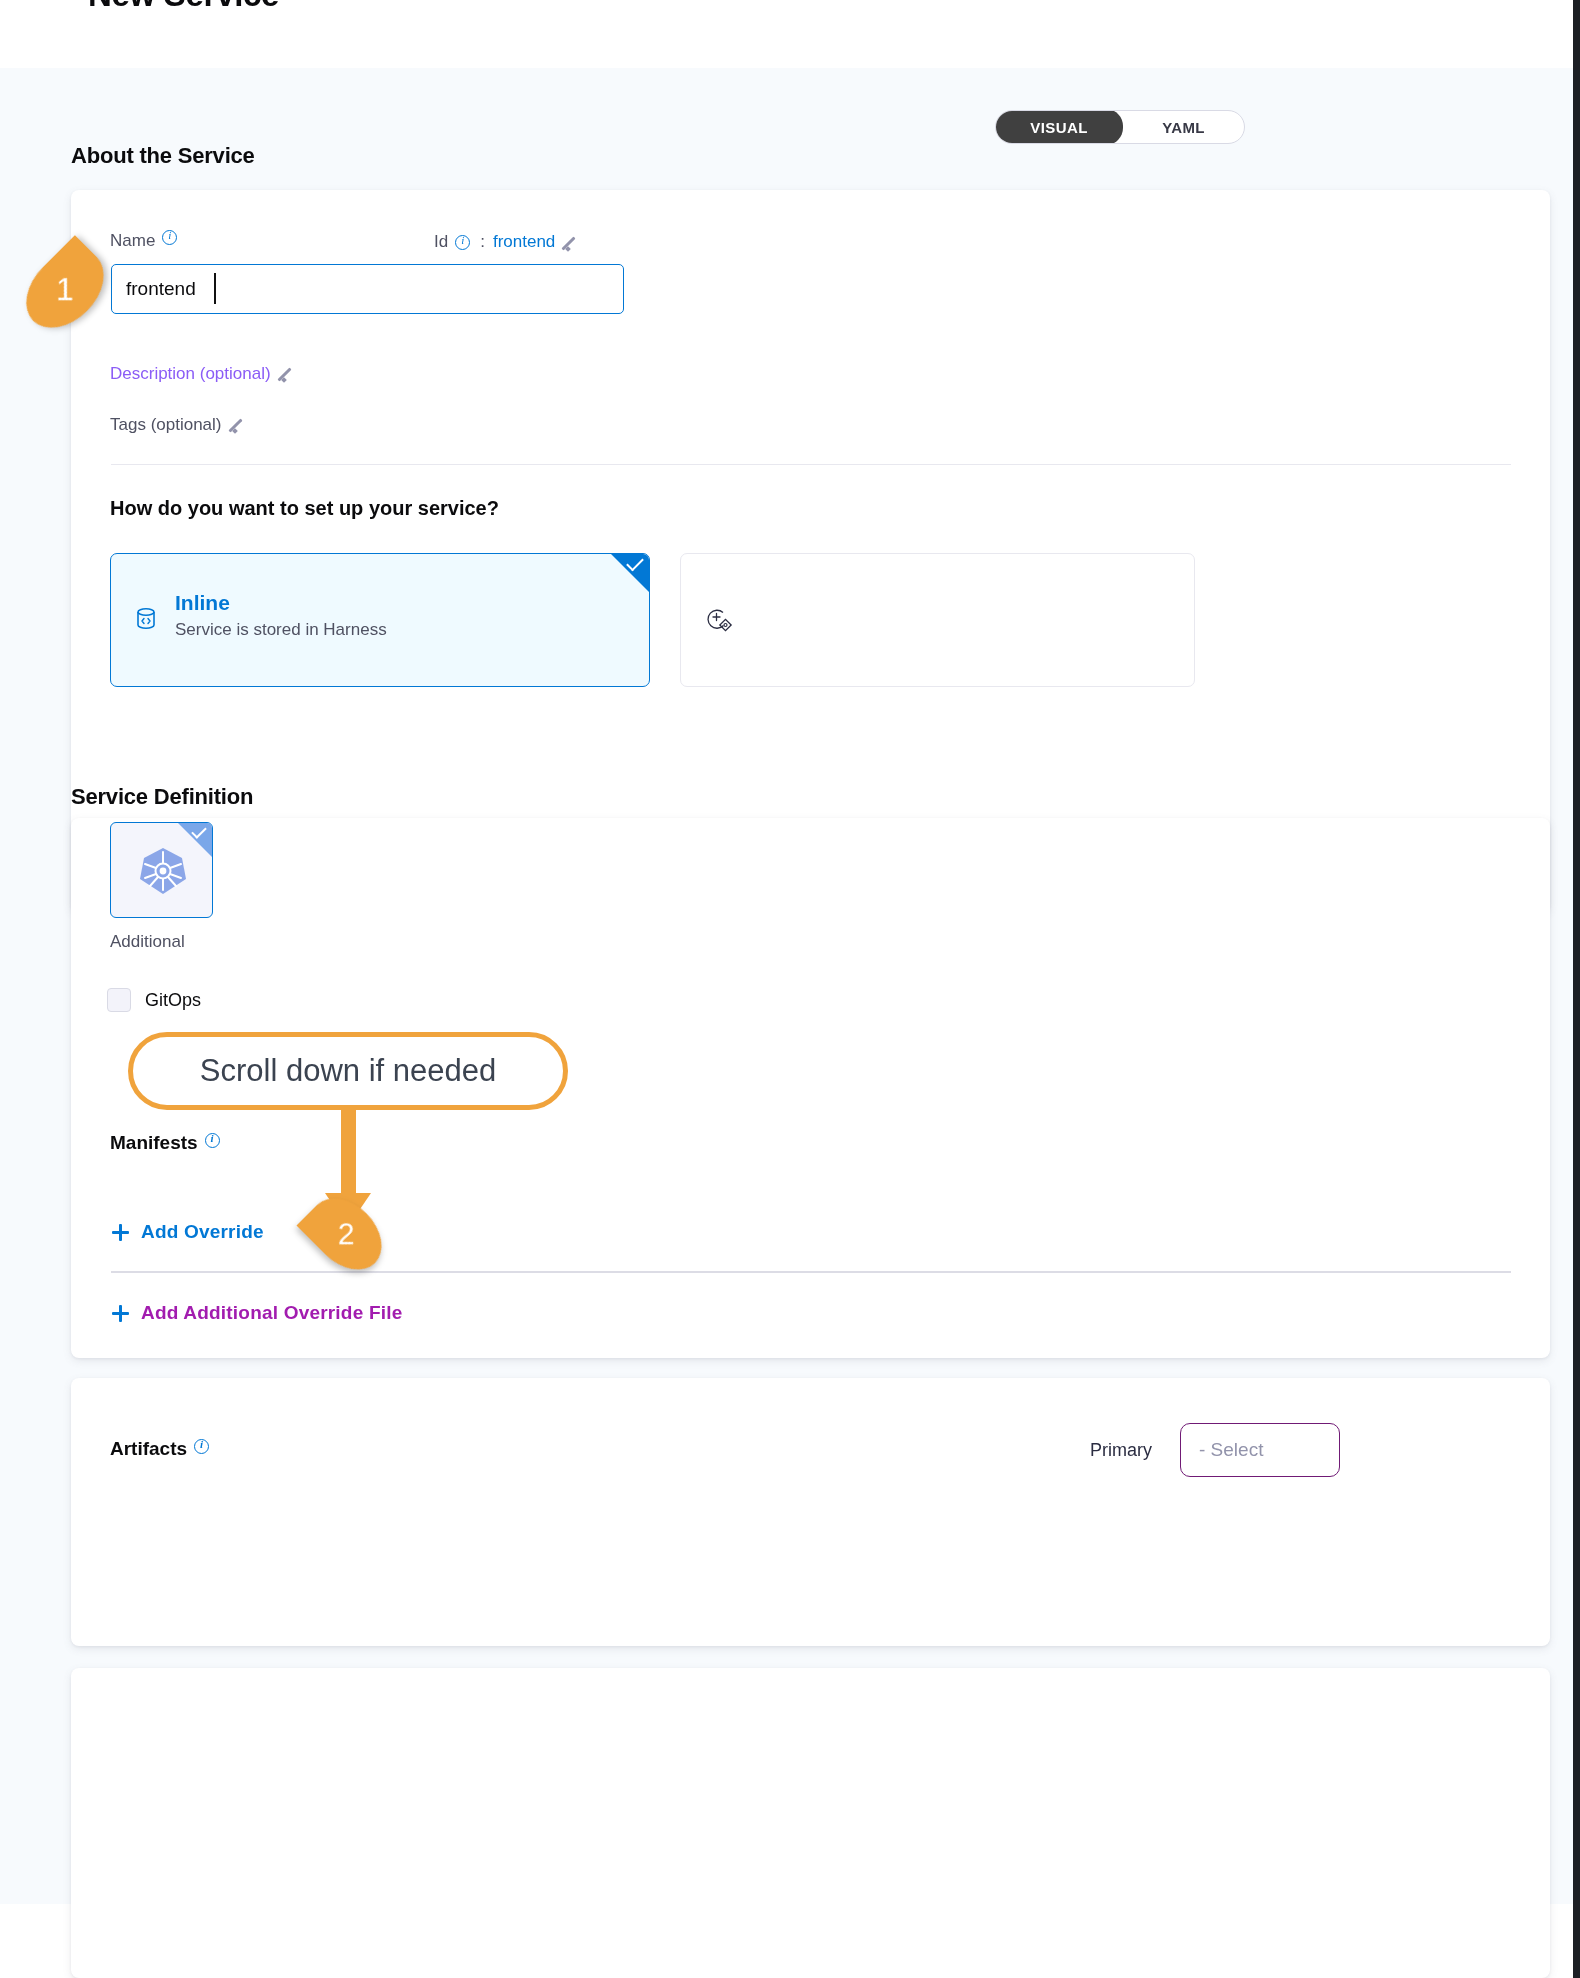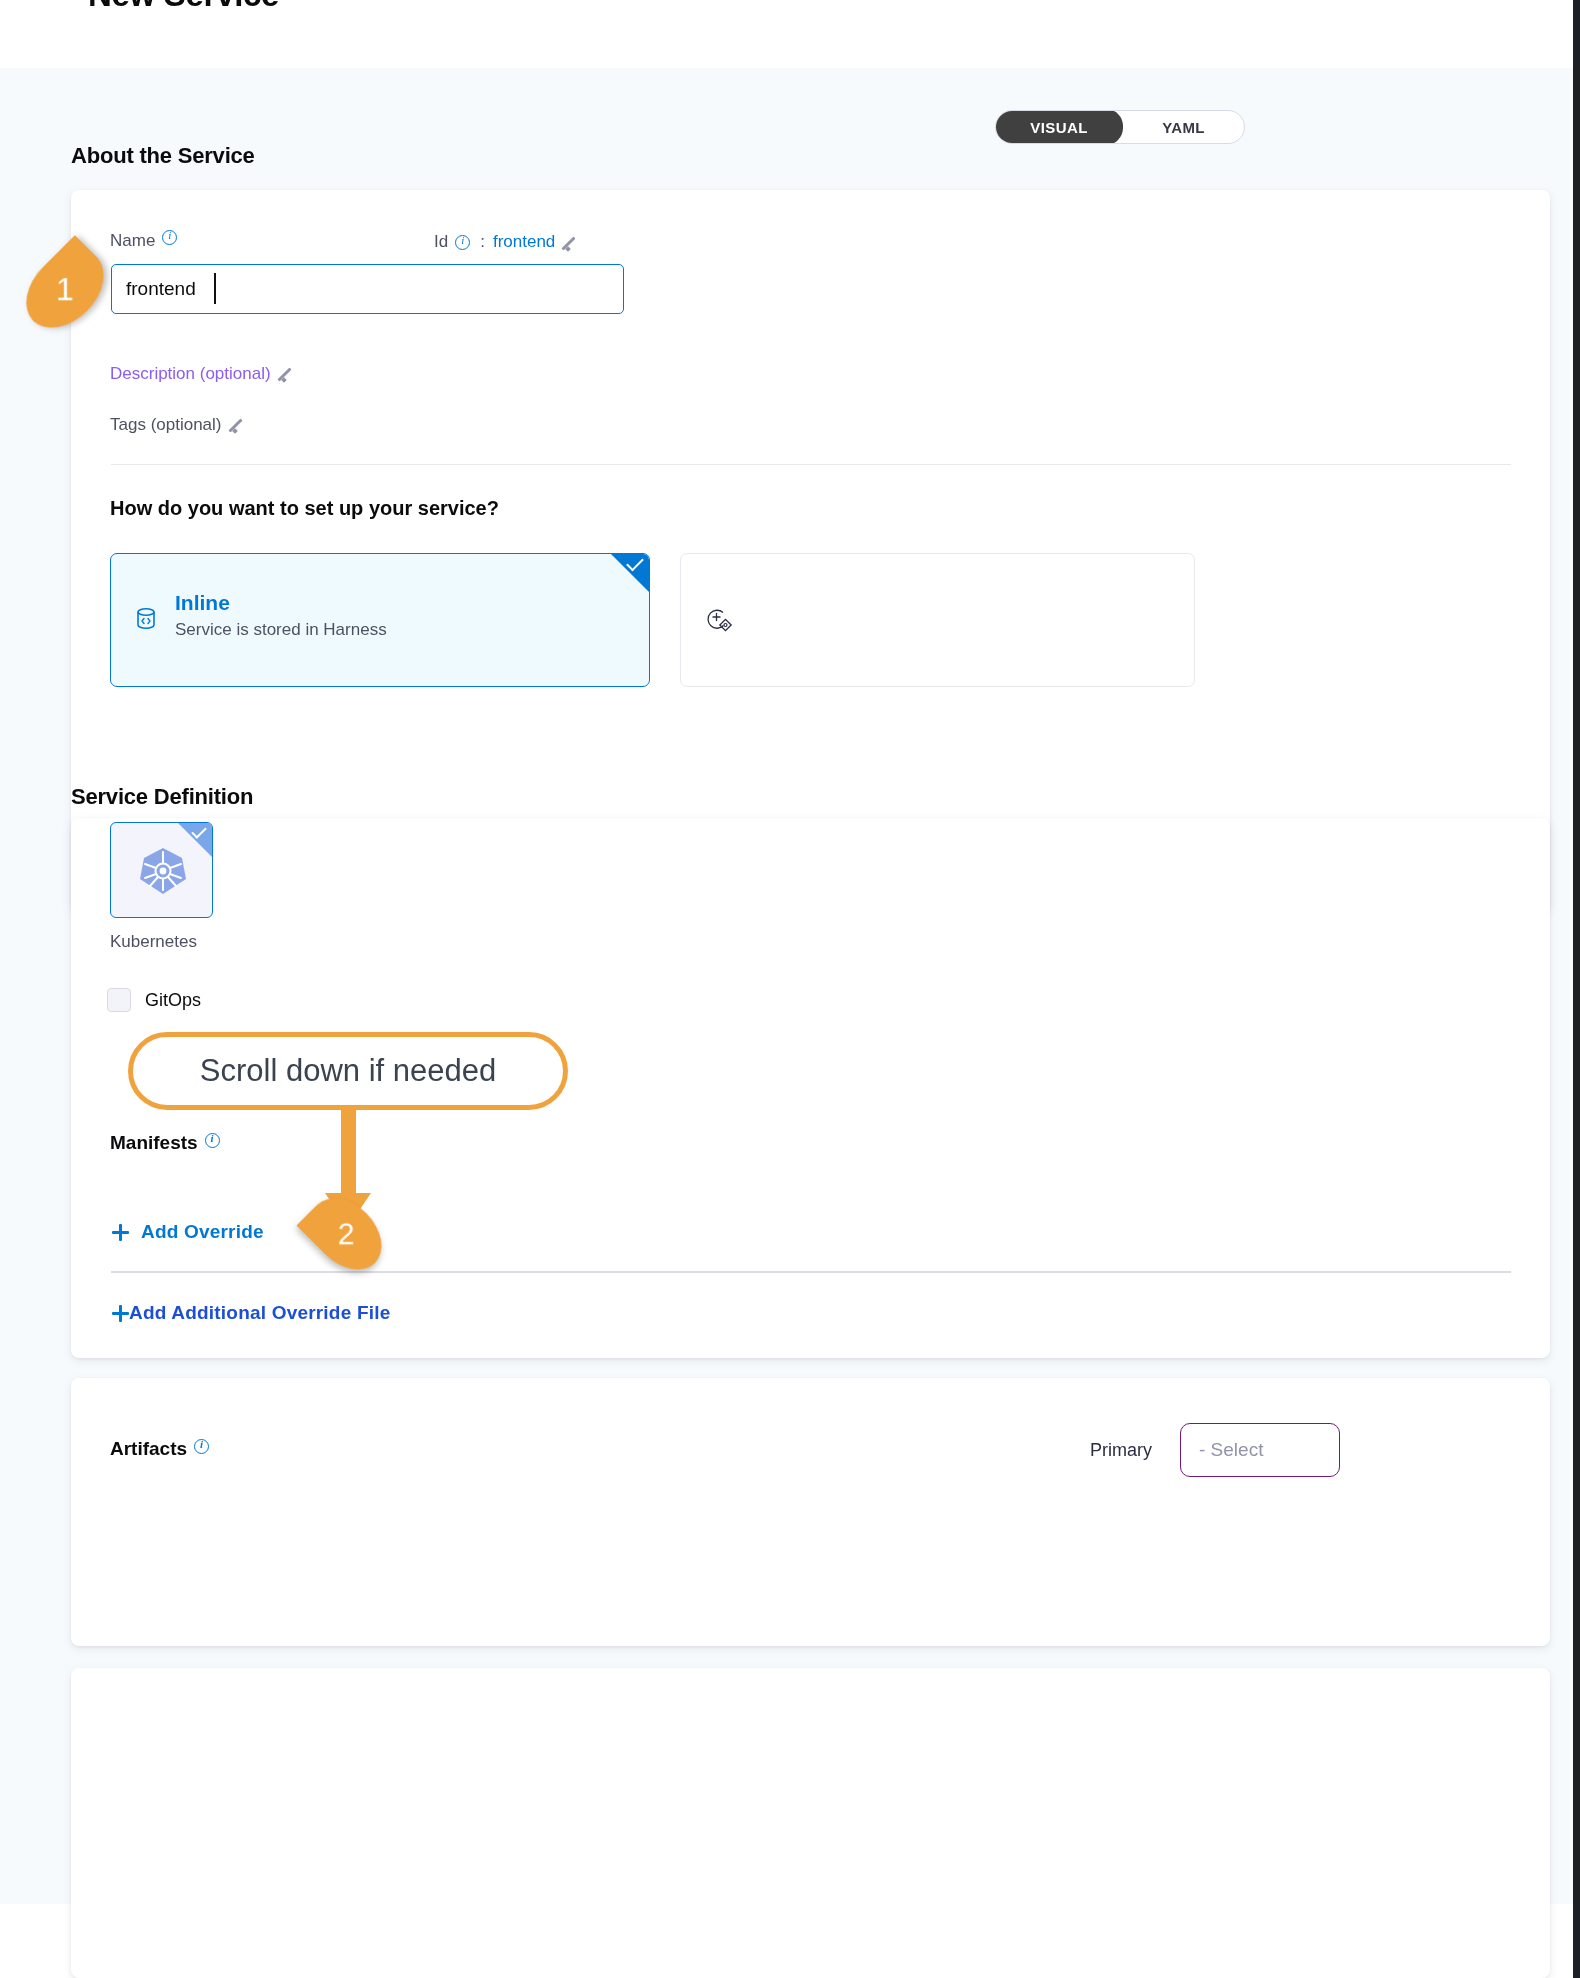--- a/index.html
+++ b/index.html
@@ -211,22 +211,22 @@
   .plus::before, .plus::after {
     content:""; position:absolute; background:#0278d5; border-radius:1px;
   }
   .plus::before { left:0; top:7px; width:17px; height:3px; }
   .plus::after  { left:7px; top:0; width:3px; height:17px; }
 
   #hr-2 { left:111px; top:1271px; width:1400px; background:#dcdce5; height:2px; }
 
   #add-override {
     position:absolute; left:112px; top:1302px;
-    font-size:19px; font-weight:700; color:#1d4ed8;
-    display:flex; align-items:center; letter-spacing:0.2px;
+    font-size:19px; font-weight:700; color:#a21caf;
+    display:flex; align-items:center; gap:12px; letter-spacing:0.2px;
   }
 
   
   #artifacts-label {
     position:absolute; left:110px; top:1438px;
     font-size:19px; font-weight:700; color:#0b0b0d;
   }
   #primary-label {
     position:absolute; left:1090px; top:1440px;
     font-size:18px; color:#2b2d42;
@@ -377,21 +377,21 @@
         <line x1="8" y1="19" x2="19" y2="23"></line>
         <line x1="33" y1="29" x2="44" y2="33"></line>
         <line x1="44" y1="19" x2="33" y2="23"></line>
         <line x1="19" y1="29" x2="8" y2="33"></line>
         <line x1="13" y1="41" x2="21" y2="32"></line>
         <line x1="39" y1="41" x2="31" y2="32"></line>
       </g>
       <circle cx="26" cy="26" r="3.4" fill="#ffffff"></circle>
     </svg>
   </div>
-  <div id="k8s-label">Kubernetes</div>
+  <div id="k8s-label">Additional</div>
 
   <div id="gitops-row">
     <span class="checkbox"></span>
     <span class="cb-label">GitOps</span>
   </div>
 
   <div class="card" id="card-manifests"></div>
 
   <div id="manifests-label">
     <span>Manifests</span><span class="info-ic"></span>

